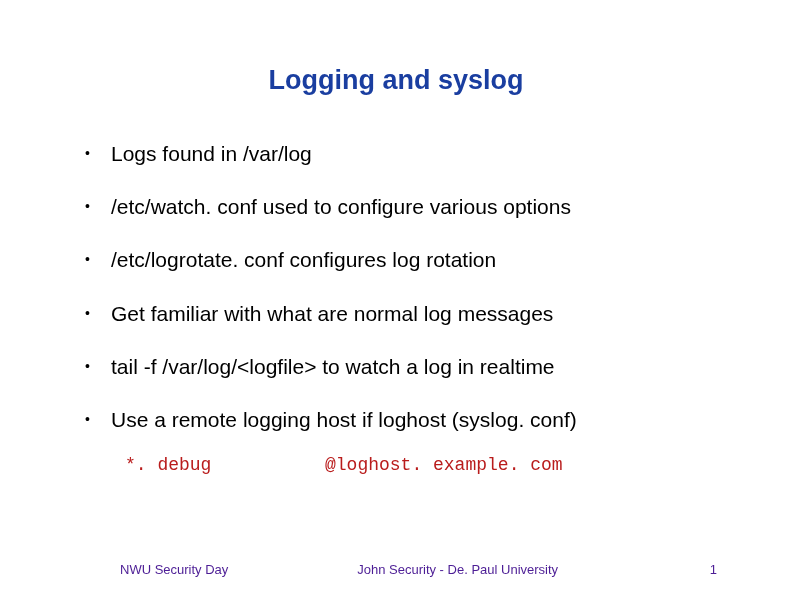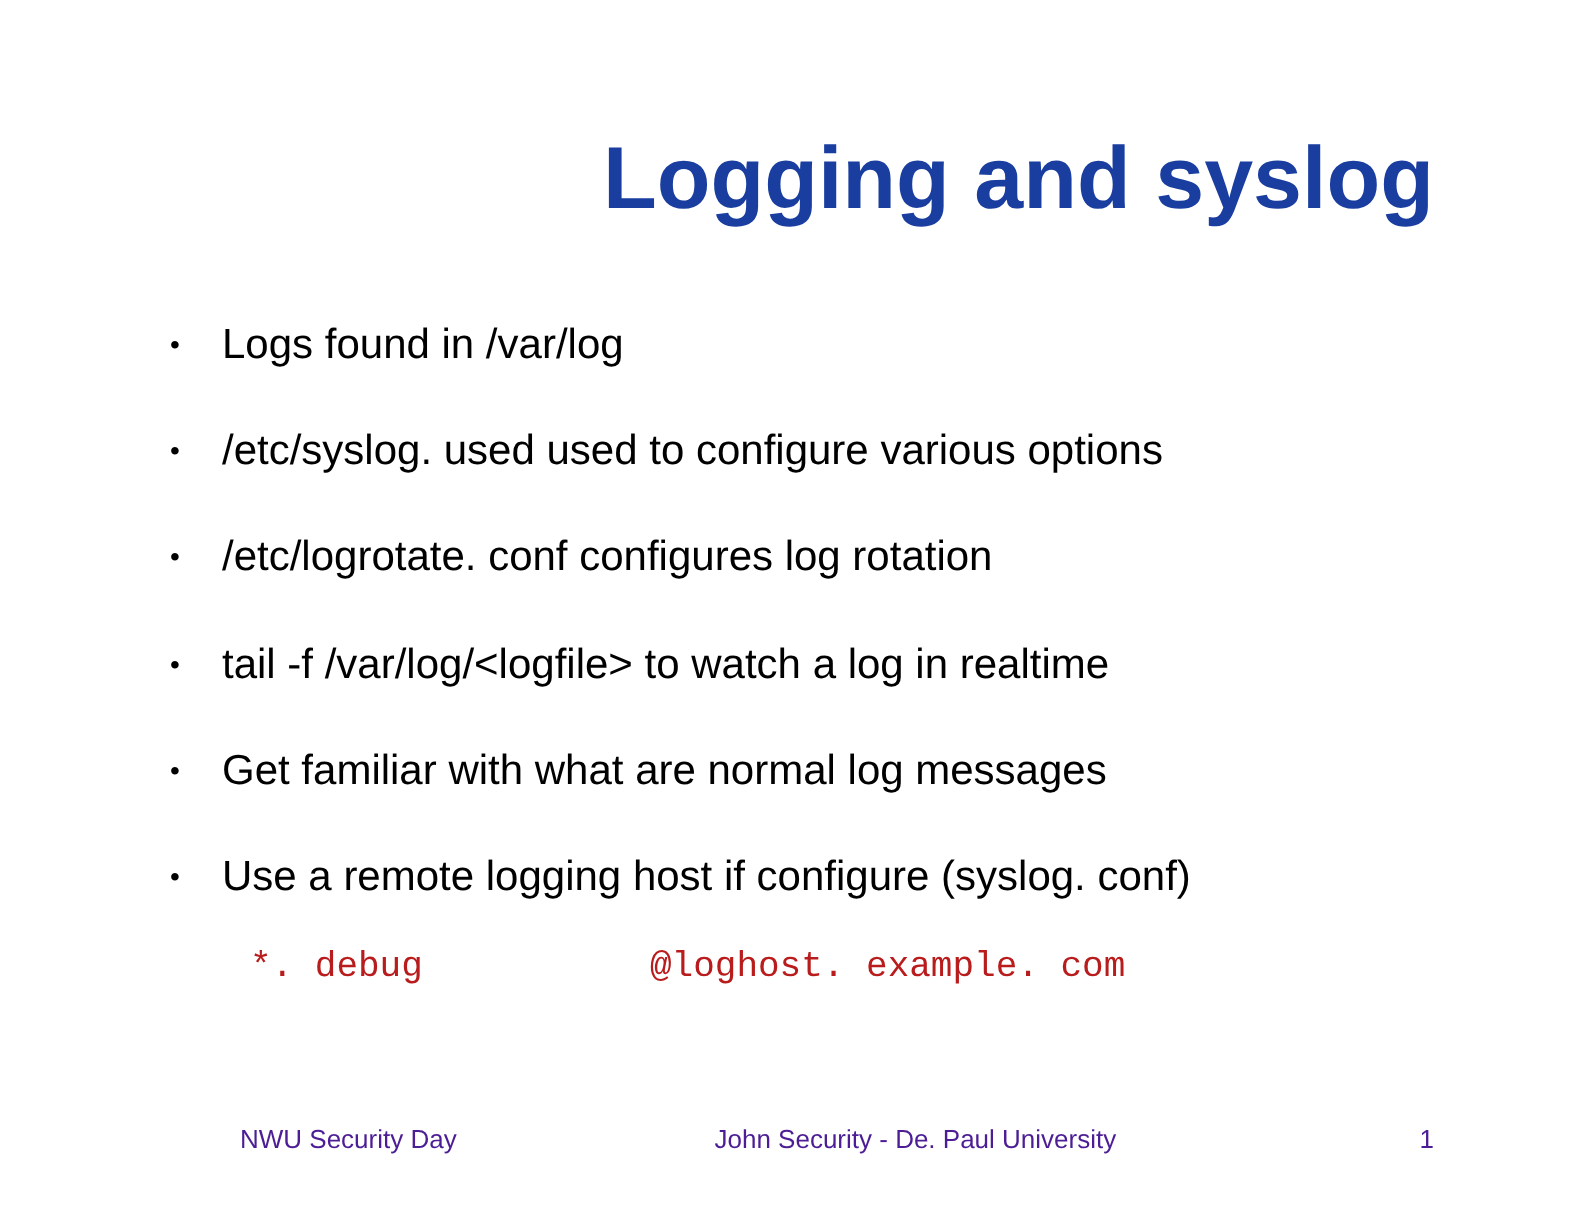--- a/index.html
+++ b/index.html
@@ -11,22 +11,22 @@
     position: relative;
     overflow: hidden;
   }
   .slide {
     width: 100%;
     height: 100%;
     padding: 65px 75px 40px 75px;
     position: relative;
   }
   .title {
-    text-align: right;
-    font-size: 44px;
+    text-align: center;
+    font-size: 27px;
     font-weight: bold;
     color: #1a3ea0;
     margin-bottom: 45px;
   }
   .bullets {
     list-style: none;
     padding-left: 10px;
     margin-top: 20px;
   }
   .bullets li {
@@ -72,25 +72,25 @@
   .footer-right { flex: 0 0 auto; text-align: right; min-width: 30px; }
 </style>
 </head>
 <body>
 
 <div class="slide">
   <h1 class="title">Logging and syslog</h1>
 
   <ul class="bullets">
     <li>Logs found in /var/log</li>
-    <li>/etc/syslog. used used to configure various options</li>
+    <li>/etc/watch. conf used to configure various options</li>
     <li>/etc/logrotate. conf configures log rotation</li>
+    <li>Get familiar with what are normal log messages</li>
     <li>tail -f /var/log/&lt;logfile&gt; to watch a log in realtime</li>
-    <li>Get familiar with what are normal log messages</li>
-    <li>Use a remote logging host if configure (syslog. conf)</li>
+    <li>Use a remote logging host if loghost (syslog. conf)</li>
   </ul>
 
   <div class="code-row">
     <span class="code-left">*. debug</span>
     <span class="code-right">@loghost. example. com</span>
   </div>
 
   <div class="footer">
     <span class="footer-left">NWU Security Day</span>
     <span class="footer-center">John Security - De. Paul University</span>

